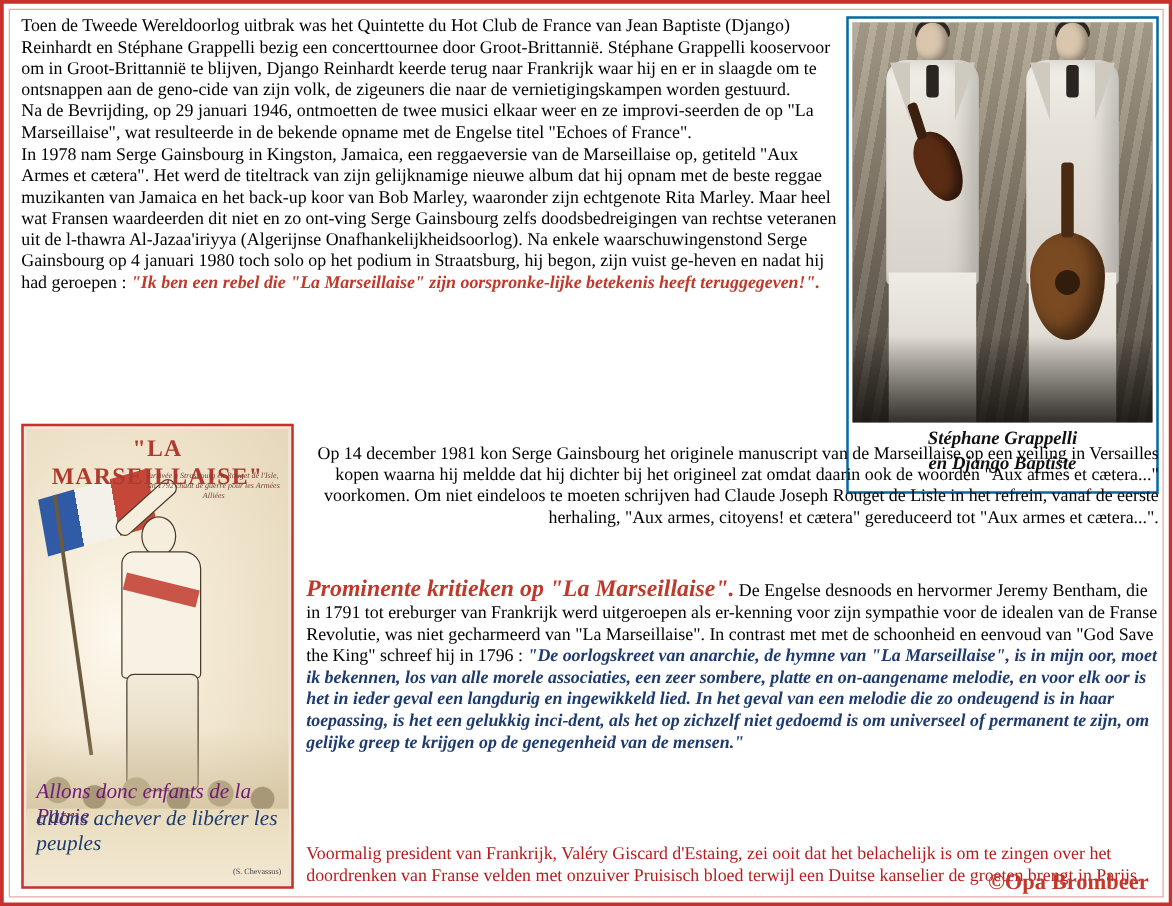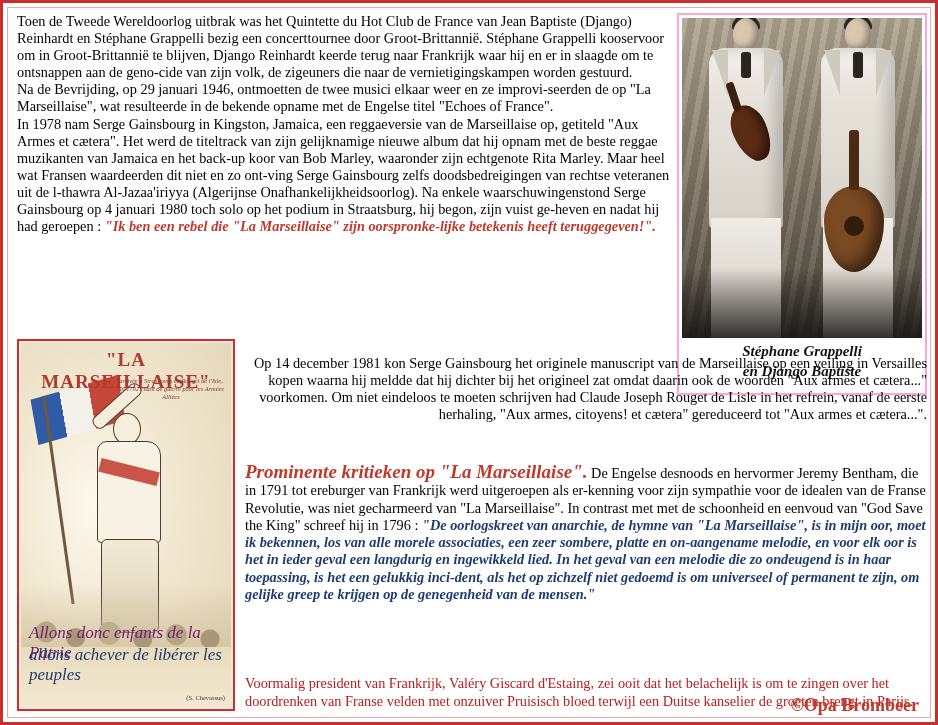--- a/index.html
+++ b/index.html
@@ -56,21 +56,21 @@
   }
 
   
   #photo-card {
     position: absolute;
     left: 674px;
     top: 10px;
     width: 250px;
     height: 382px;
     background: #ffffff;
-    border: 2px solid #f9a8d4;
+    border: 2px solid #0369a1;
     box-sizing: border-box;
     overflow: hidden;
   }
   #photo-image {
     position: absolute;
     left: 3px; top: 3px;
     width: 240px;
     height: 320px;
     overflow: hidden;
     background: linear-gradient(160deg,#8d8377 0%, #6d6459 40%, #54504a 100%);

